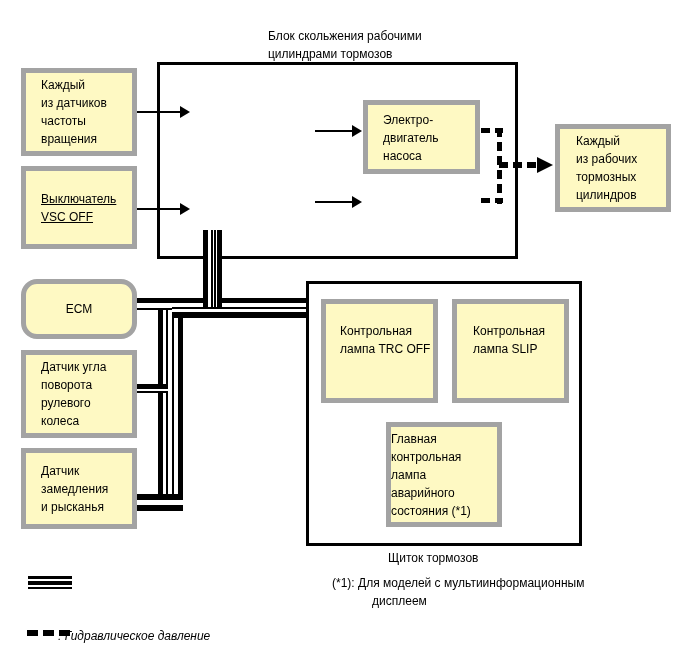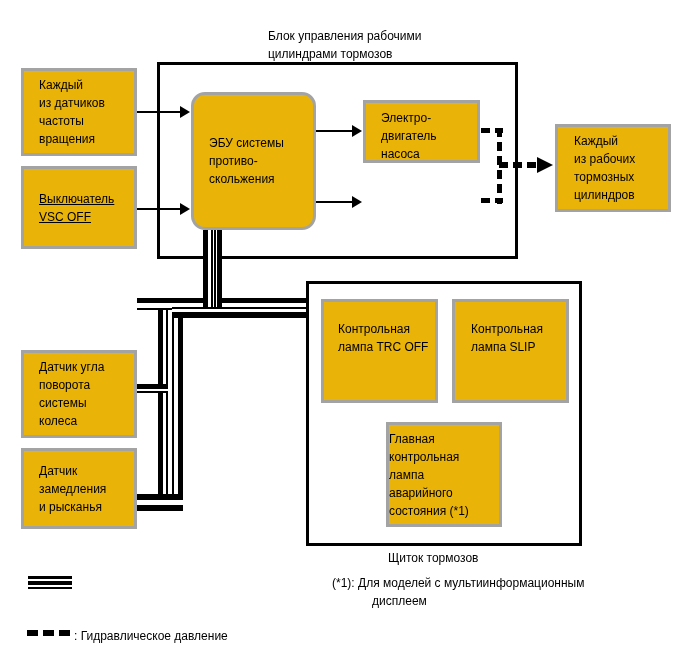--- a/index.html
+++ b/index.html
@@ -6,22 +6,22 @@
   #canvas{
     position:relative;
     width:690px;height:659px;
     background:#fff;
     font-family:"Liberation Sans", sans-serif;
     font-size:12px;line-height:18px;color:#000;
     overflow:hidden;
   }
   .box{
     position:absolute;
-    border:3px solid #a3a3a3;
-    background:#eab308;
+    border:5px solid #a3a3a3;
+    background:#fef9c3;
     box-sizing:border-box;
     white-space:pre-line;
   }
   .cv{display:flex;flex-direction:column;justify-content:center;}
   .rounded{border-radius:14px;}
   .container-box{position:absolute;border:3px solid #000;box-sizing:border-box;background:transparent;}
   .txt{position:absolute;white-space:pre-line;}
   
   .aline{position:absolute;height:2px;background:#000;}
   .ahead{position:absolute;width:0;height:0;
@@ -48,21 +48,21 @@
     background:linear-gradient(to bottom,#000 0 2.5px,#fff 2.5px 5px,#000 5px 8.5px,#fff 8.5px 10.5px,#000 10.5px 13px);}
   .legend-hyd{position:absolute;left:27px;top:630px;width:43px;height:6px;
     background:repeating-linear-gradient(to right,#000 0 11px,transparent 11px 16px);}
   .footnote{padding-left:40px;text-indent:-40px;}
 </style>
 </head>
 <body>
 
 <div id="canvas">
 
-  <div class="txt" style="left:268px;top:27px;">Блок управления рабочими
+  <div class="txt" style="left:268px;top:27px;">Блок скольжения рабочими
 цилиндрами тормозов</div>
 
   <div class="container-box" style="left:157px;top:62px;width:361px;height:197px;"></div>
 
   <div class="container-box" style="left:306px;top:281px;width:276px;height:265px;"></div>
   <div class="txt" style="left:388px;top:549px;">Щиток тормозов</div>
 
   <div class="can can-v1" style="left:158px;top:305px;width:10px;height:196px;"></div>
   <div class="can can-v2" style="left:172px;top:311px;width:11px;height:190px;"></div>
   <div class="can can-stub1" style="left:137px;top:384px;width:31px;height:9px;"></div>
@@ -97,38 +97,36 @@
   </div>
 
   <div class="box cv" style="left:21px;top:68px;width:116px;height:88px;padding-left:15px;">Каждый
 из датчиков
 частоты
 вращения</div>
 
   <div class="box cv" style="left:21px;top:166px;width:116px;height:83px;padding-left:15px;text-decoration:underline;">Выключатель
 VSC OFF</div>
 
-  <div class="box cv rounded" style="left:191px;top:92px;width:125px;height:138px;padding-left:15px;">ЭБУ системы
-противо-
-скольжения</div>
 
-  <div class="box" style="left:363px;top:100px;width:117px;height:63px;padding:6px 2px 0 15px;">Электро-
+  <div class="box" style="left:363px;top:100px;width:117px;height:74px;padding:6px 2px 0 15px;">Электро-
 двигатель
 насоса</div>
 
 
   <div class="box cv" style="left:555px;top:124px;width:116px;height:88px;padding-left:16px;">Каждый
 из рабочих
 тормозных
 цилиндров</div>
 
+  <div class="box cv rounded" style="left:21px;top:279px;width:116px;height:60px;text-align:center;border-radius:16px;">ECM</div>
 
   <div class="box cv" style="left:21px;top:350px;width:116px;height:88px;padding-left:15px;">Датчик угла
 поворота
-системы
+рулевого
 колеса</div>
 
   <div class="box cv" style="left:21px;top:448px;width:116px;height:81px;padding-left:15px;">Датчик
 замедления
 и рысканья</div>
 
   <div class="box" style="left:321px;top:299px;width:117px;height:104px;padding:18px 2px 0 14px;">Контрольная
 лампа TRC OFF</div>
 
   <div class="box" style="left:452px;top:299px;width:117px;height:104px;padding:18px 2px 0 16px;">Контрольная
@@ -136,18 +134,18 @@
 
   <div class="box cv" style="left:386px;top:422px;width:116px;height:105px;padding-left:0;">Главная
 контрольная
 лампа
 аварийного
 состояния (*1)</div>
 
   <div class="legend-can"></div>
 
   <div class="legend-hyd"></div>
-  <div class="txt" style="left:74px;top:627px;">: Гидравлическое давление</div>
+  <div class="txt" style="left:58px;top:627px;font-style:italic;">: Гидравлическое давление</div>
 
   <div class="txt footnote" style="left:332px;top:574px;width:340px;">(*1): Для моделей с мультиинформационным
 дисплеем</div>
 
 </div>
 
 </body></html>

